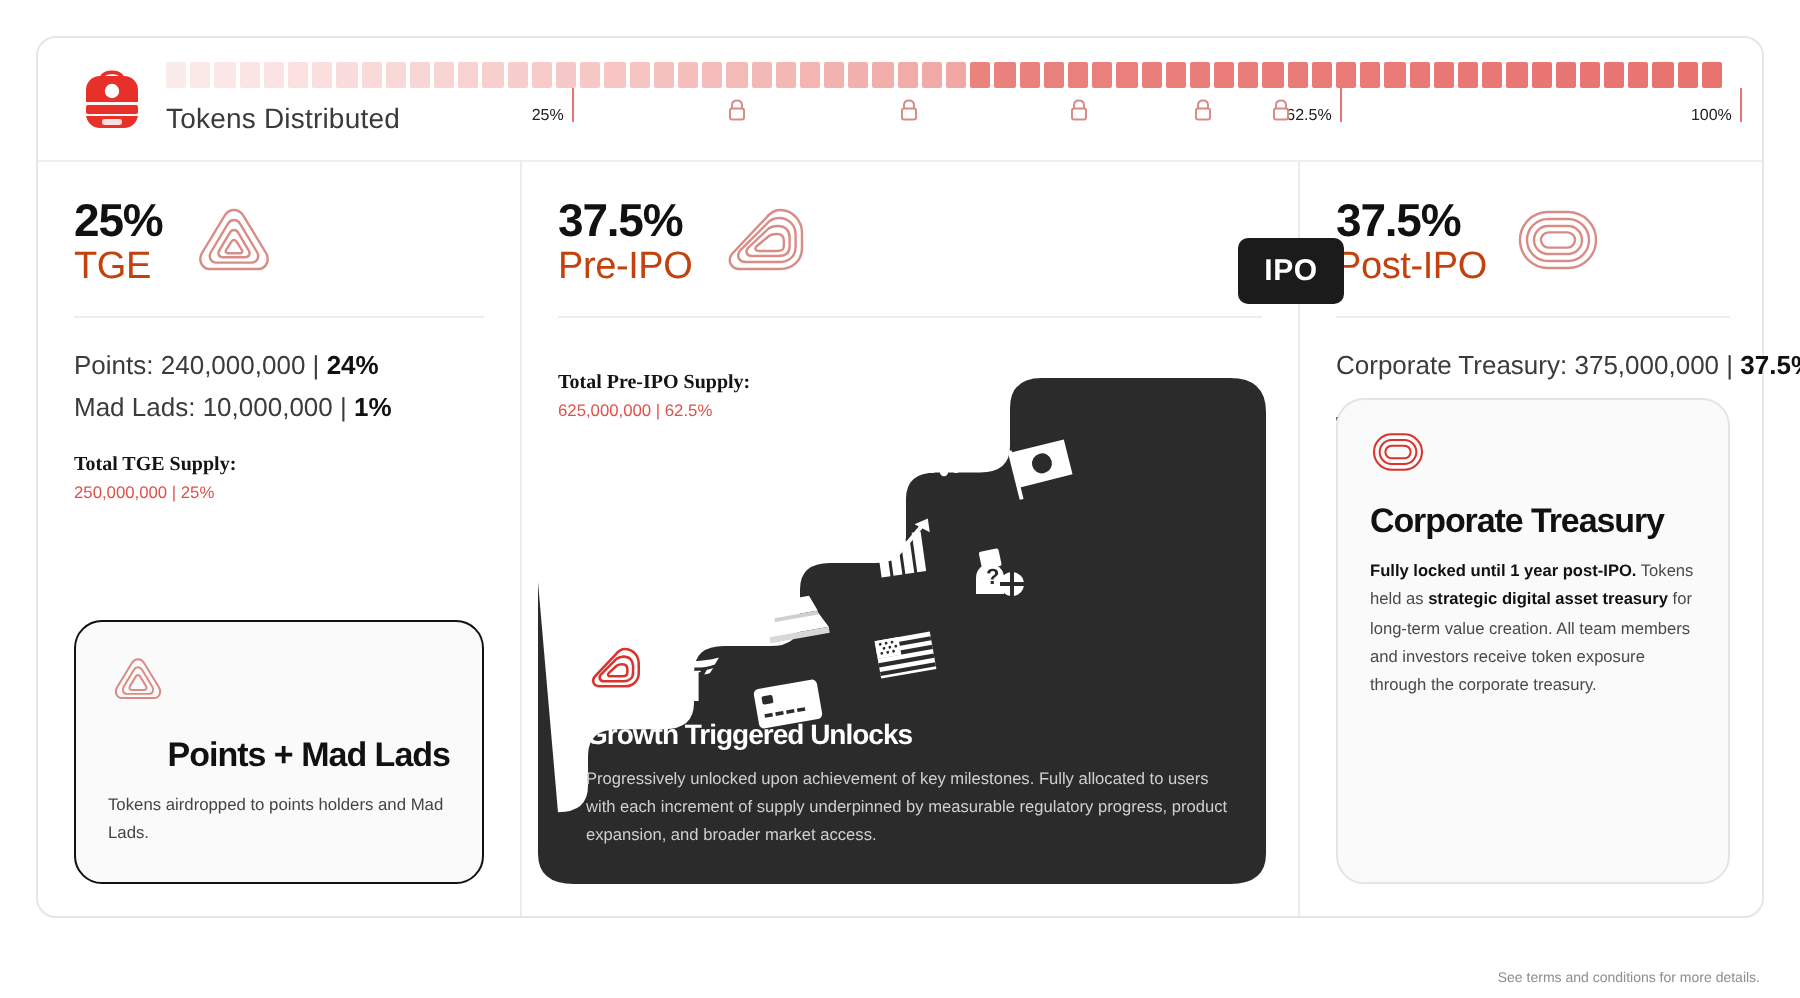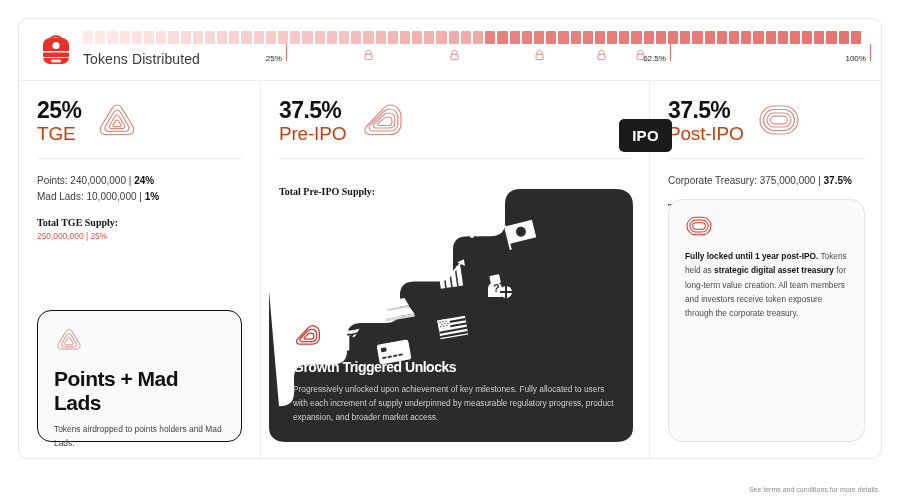--- a/index.html
+++ b/index.html
@@ -50,34 +50,34 @@
 
   .head { position: relative; padding: 18px 18px 0 18px; display: flex; align-items: flex-start; }
   .head .nums { flex: 0 0 auto; }
   .pct { font-size: 23px; font-weight: bold; color: #111; letter-spacing: -.6px; line-height: 1.02; }
   .phase { font-size: 19px; color: #c2410c; letter-spacing: -.2px; margin-top: 1px; }
   .mark { margin-left: 14px; margin-top: 2px; flex: 0 0 auto; }
 
   .hsep { height: 1px; background: #ededed; margin: 13px 18px 0 18px; }
 
   .stats { padding: 14px 18px 0 18px; position: relative; }
-  .statline { font-size: 10px; color: #3b3b3b; line-height: 1.55; white-space: nowrap; }
+  .statline { font-size: 13px; color: #3b3b3b; line-height: 1.55; white-space: nowrap; }
   .statline b { color: #111; font-weight: bold; }
   .total { margin-top: 11px; }
   .total .tlabel { font-size: 10px; font-weight: bold; color: #141414; line-height: 1.5; font-family: Liberation Serif, serif; }
   .total .tval { font-size: 8.4px; color: #e2504a; line-height: 1.5; }
 
   
   .card-light {
     position: absolute; left: 18px; right: 18px; bottom: 16px; height: 132px;
     border: 1px solid #111; border-radius: 14px; background: #fafafa;
     padding: 16px 16px 0 16px;
   }
   .card-light .ctitle {
-    font-size: 21px; font-weight: bold; color: #111; letter-spacing: -.5px; margin-top: 11px;
+    font-size: 17px; font-weight: bold; color: #111; letter-spacing: -.5px; margin-top: 11px; text-align: right;
   }
   .card-light .cbody {
     font-size: 8.4px; color: #444; line-height: 1.65; margin-top: 8px;
   }
 
   
   .stair-wrap { position: absolute; left: 8px; right: 16px; top: 108px; bottom: 16px; }
   .stair-svg { position: absolute; inset: 0; width: 100%; height: 100%; }
   .stair-content { position: absolute; left: 24px; right: 18px; bottom: 18px; }
   .stair-logo { width: 30px; height: 24px; margin-bottom: 8px; }
@@ -287,20 +287,21 @@
               <path d="M29.5 8 C34.3 8 37.8 11.6 37.8 16.3 L37.8 22.5 C37.8 27.3 34.3 30 29.5 30 L13 30 C9.5 30 8 27 10 24.3 L23.3 11 C25 8.9 27 8 29.5 8 Z"></path>
               <path d="M29 12 C32.6 12 34.8 14.3 34.8 17.6 L34.8 22.2 C34.8 25.6 32.6 27 29 27 L16 27 C13.4 27 12.5 25 14 23 L23.5 14 C24.8 12.6 26.8 12 29 12 Z"></path>
               <path d="M28.5 16 C30.9 16 31.9 17.3 31.9 19.3 L31.9 22 C31.9 24 30.9 24.5 28.5 24.5 L19.5 24.5 C17.6 24.5 17.2 23.4 18.3 22.1 L24 17.4 C25 16.4 26.8 16 28.5 16 Z"></path>
             </g>
           </svg>
         </div>
         <div class="hsep"></div>
         <div class="stats">
           <div class="total">
             <div class="tlabel">Total Pre-IPO Supply:</div>
+            <div class="tval">625,000,000 | 62.5%</div>
           </div>
         </div>
 
         <div class="stair-wrap">
           <svg class="stair-svg" viewBox="0 0 364 268" preserveAspectRatio="none">
             <path fill="#2b2b2b" d="
               M0 108
               L0 252 Q0 268 18 268
               L346 268 Q364 268 364 252
               L364 18 Q364 0 346 0
@@ -469,20 +470,21 @@
         </div>
 
         <div class="card-right">
           <svg width="28" height="24" viewBox="0 0 44 38">
             <g fill="none" stroke="#d8332c" stroke-width="1.6">
               <rect x="3" y="5" width="38" height="28" rx="14"></rect>
               <rect x="7.5" y="9.5" width="29" height="19" rx="9.5"></rect>
               <rect x="12" y="14" width="20" height="10" rx="5"></rect>
             </g>
           </svg>
+          <div class="ctitle">Corporate Treasury</div>
           <div class="cbody" id="treasury-body"><b>Fully locked until 1 year post-IPO.</b><span> Tokens held as </span><b>strategic digital asset treasury</b><span> for long-term value creation. All team members and investors receive token exposure through the corporate treasury.</span></div>
         </div>
       </div>
     </div>
 
     <div class="ipo-badge">IPO</div>
   </div>
 
   <div class="footnote">See terms and conditions for more details.</div>
 </div>

